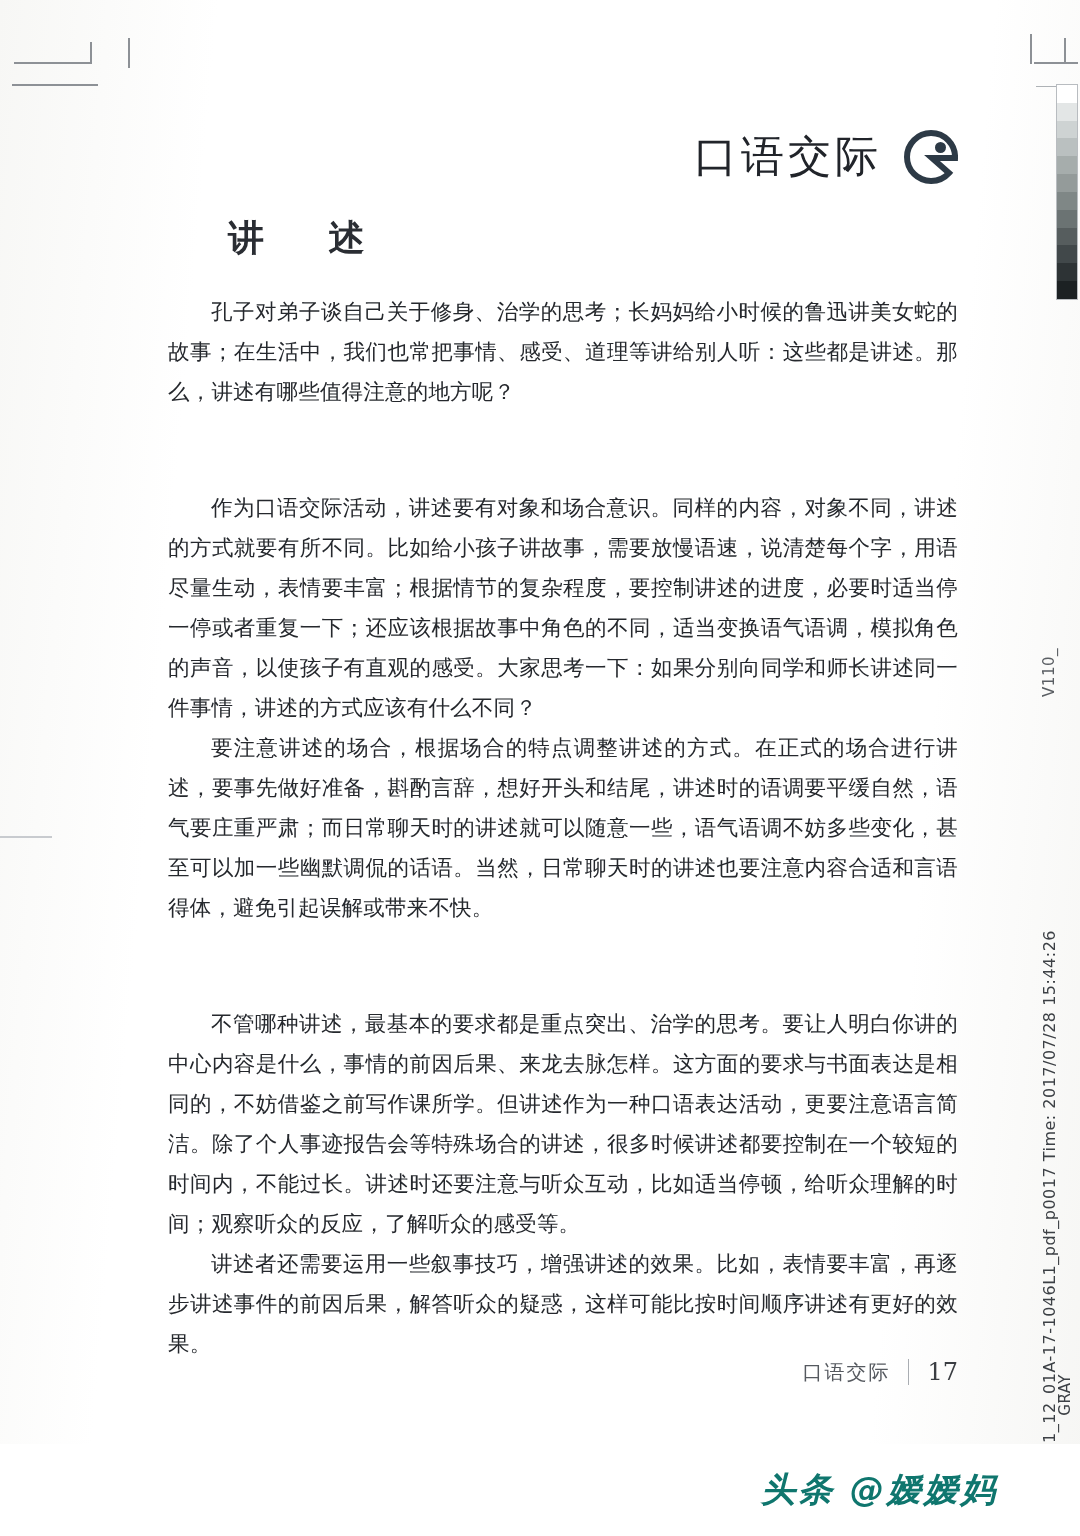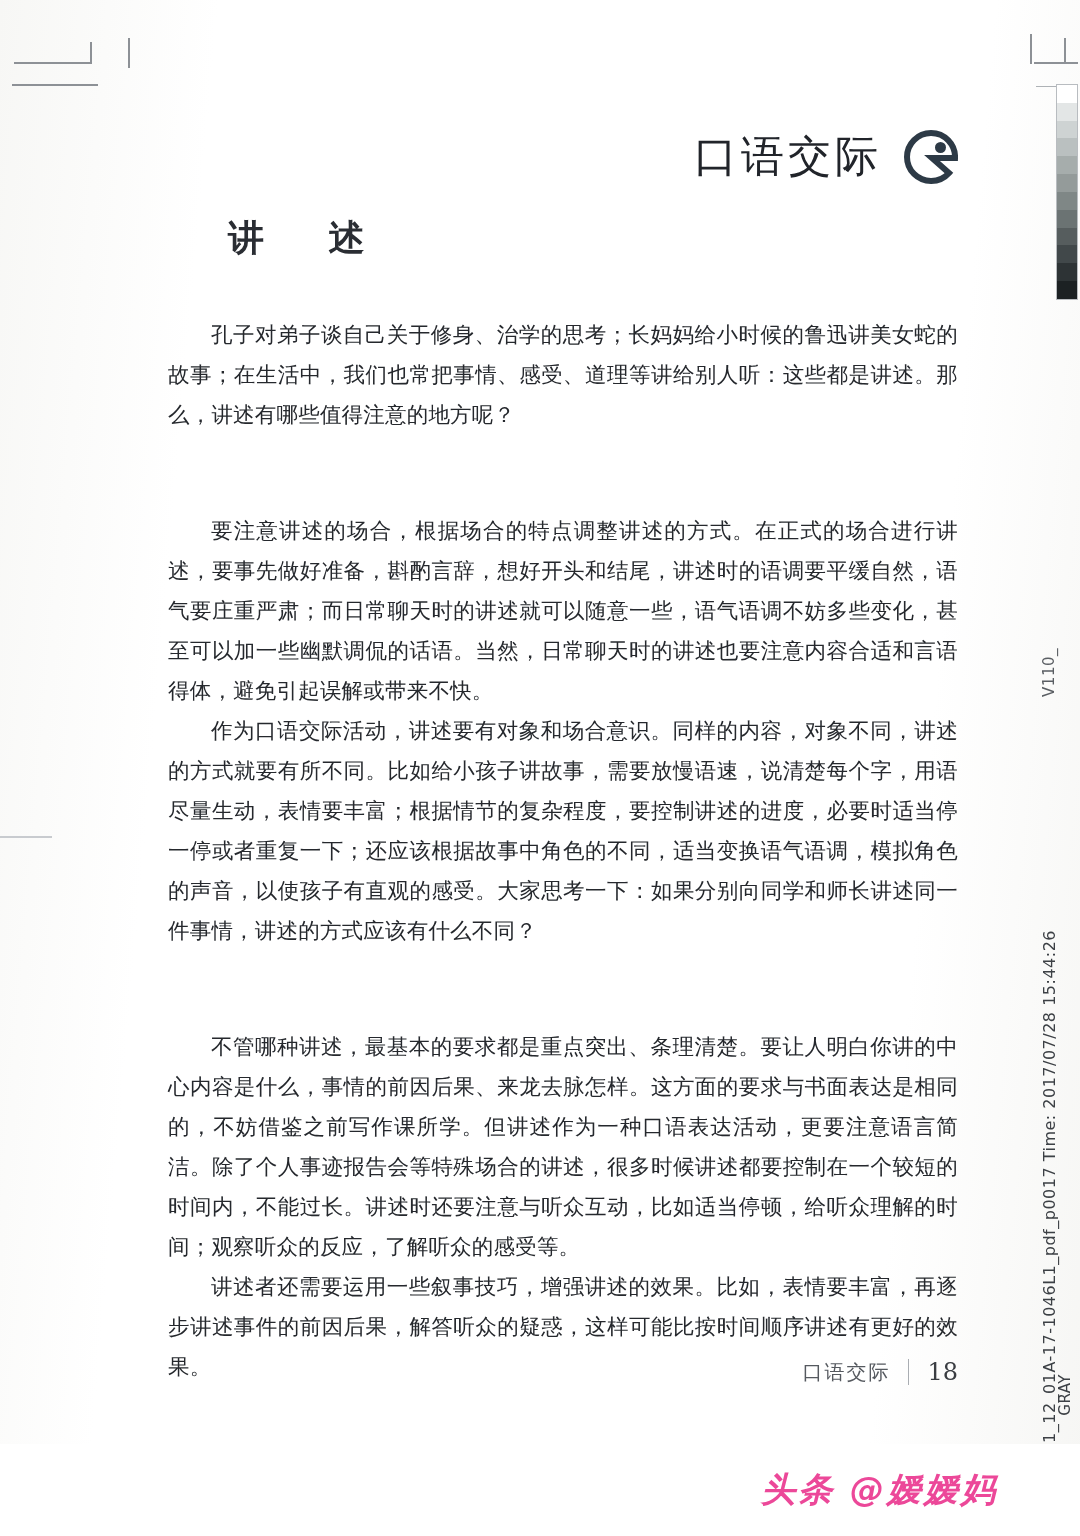--- a/index.html
+++ b/index.html
@@ -142,21 +142,21 @@
     font-size: 36px;
     font-weight: 700;
     letter-spacing: 26px;
     color: #2a2d33;
   }
 
   
   #body-flow {
     position: absolute;
     left: 0;
-    top: 315px;
+    top: 292px;
     width: 790px;
   }
 
   p.para {
     margin: 0 0 0 0;
     font-family: "DejaVu Serif", "Liberation Serif", serif;
     font-size: 21.5px;
     line-height: 40px;
     text-indent: 2em;
     text-align: justify;
@@ -221,21 +221,21 @@
     align-items: center;
     justify-content: flex-end;
     padding-right: 82px;
     box-sizing: border-box;
   }
   #watermark-text {
     font-family: "DejaVu Sans", "Liberation Sans", sans-serif;
     font-size: 34px;
     font-weight: 700;
     font-style: italic;
-    color: #ec4899;
+    color: #0f766e;
     letter-spacing: 3px;
   }
 </style>
 </head>
 <body>
 
 <div id="page-sheet">
 
   <div id="paper-tint"></div>
 
@@ -292,39 +292,39 @@
 
     <div id="body-flow">
 
       <p class="para">孔子对弟子谈自己关于修身、治学的思考；长妈妈给小时候的鲁迅讲美女蛇的故事；在生活中，我们也常把事情、感受、道理等讲给别人听：这些都是讲述。那么，讲述有哪些值得注意的地方呢？</p>
 
       <div class="gap-lg"></div>
 
 
       <div class="gap-md"></div>
 
+      <p class="para">作为口语交际活动，讲述要有对象和场合意识。同样的内容，对象不同，讲述的方式就要有所不同。比如给小孩子讲故事，需要放慢语速，说清楚每个字，用语尽量生动，表情要丰富；根据情节的复杂程度，要控制讲述的进度，必要时适当停一停或者重复一下；还应该根据故事中角色的不同，适当变换语气语调，模拟角色的声音，以使孩子有直观的感受。大家思考一下：如果分别向同学和师长讲述同一件事情，讲述的方式应该有什么不同？</p>
+
       <p class="para">要注意讲述的场合，根据场合的特点调整讲述的方式。在正式的场合进行讲述，要事先做好准备，斟酌言辞，想好开头和结尾，讲述时的语调要平缓自然，语气要庄重严肃；而日常聊天时的讲述就可以随意一些，语气语调不妨多些变化，甚至可以加一些幽默调侃的话语。当然，日常聊天时的讲述也要注意内容合适和言语得体，避免引起误解或带来不快。</p>
 
-      <p class="para">作为口语交际活动，讲述要有对象和场合意识。同样的内容，对象不同，讲述的方式就要有所不同。比如给小孩子讲故事，需要放慢语速，说清楚每个字，用语尽量生动，表情要丰富；根据情节的复杂程度，要控制讲述的进度，必要时适当停一停或者重复一下；还应该根据故事中角色的不同，适当变换语气语调，模拟角色的声音，以使孩子有直观的感受。大家思考一下：如果分别向同学和师长讲述同一件事情，讲述的方式应该有什么不同？</p>
-
       <div class="gap-lg"></div>
 
 
       <div class="gap-md"></div>
 
-      <p class="para">不管哪种讲述，最基本的要求都是重点突出、条理清楚。要让人明白你讲的中心内容是什么，事情的前因后果、来龙去脉怎样。这方面的要求与书面表达是相同的，不妨借鉴之前写作课所学。但讲述作为一种口语表达活动，更要注意语言简洁。除了个人事迹报告会等特殊场合的讲述，很多时候讲述都要控制在一个较短的时间内，不能过长。讲述时还要注意与听众互动，比如适当停顿，给听众理解的时间；观察听众的反应，了解听众的感受等。</p>
+      <p class="para">不管哪种讲述，最基本的要求都是重点突出、治学的思考。要让人明白你讲的中心内容是什么，事情的前因后果、来龙去脉怎样。这方面的要求与书面表达是相同的，不妨借鉴之前写作课所学。但讲述作为一种口语表达活动，更要注意语言简洁。除了个人事迹报告会等特殊场合的讲述，很多时候讲述都要控制在一个较短的时间内，不能过长。讲述时还要注意与听众互动，比如适当停顿，给听众理解的时间；观察听众的反应，了解听众的感受等。</p>
 
       <p class="para">讲述者还需要运用一些叙事技巧，增强讲述的效果。比如，表情要丰富，再逐步讲述事件的前因后果，解答听众的疑惑，这样可能比按时间顺序讲述有更好的效果。</p>
 
     </div>
   </div>
 
   <div id="page-footer">
     <span id="footer-label">口语交际</span>
     <span id="footer-rule"></span>
-    <span id="footer-pageno">18</span>
+    <span id="footer-pageno">17</span>
   </div>
 
   <div id="watermark-strip">
     <span id="watermark-text">头条 @嫒嫒妈</span>
   </div>
 
 </div>
 
 </body></html>

